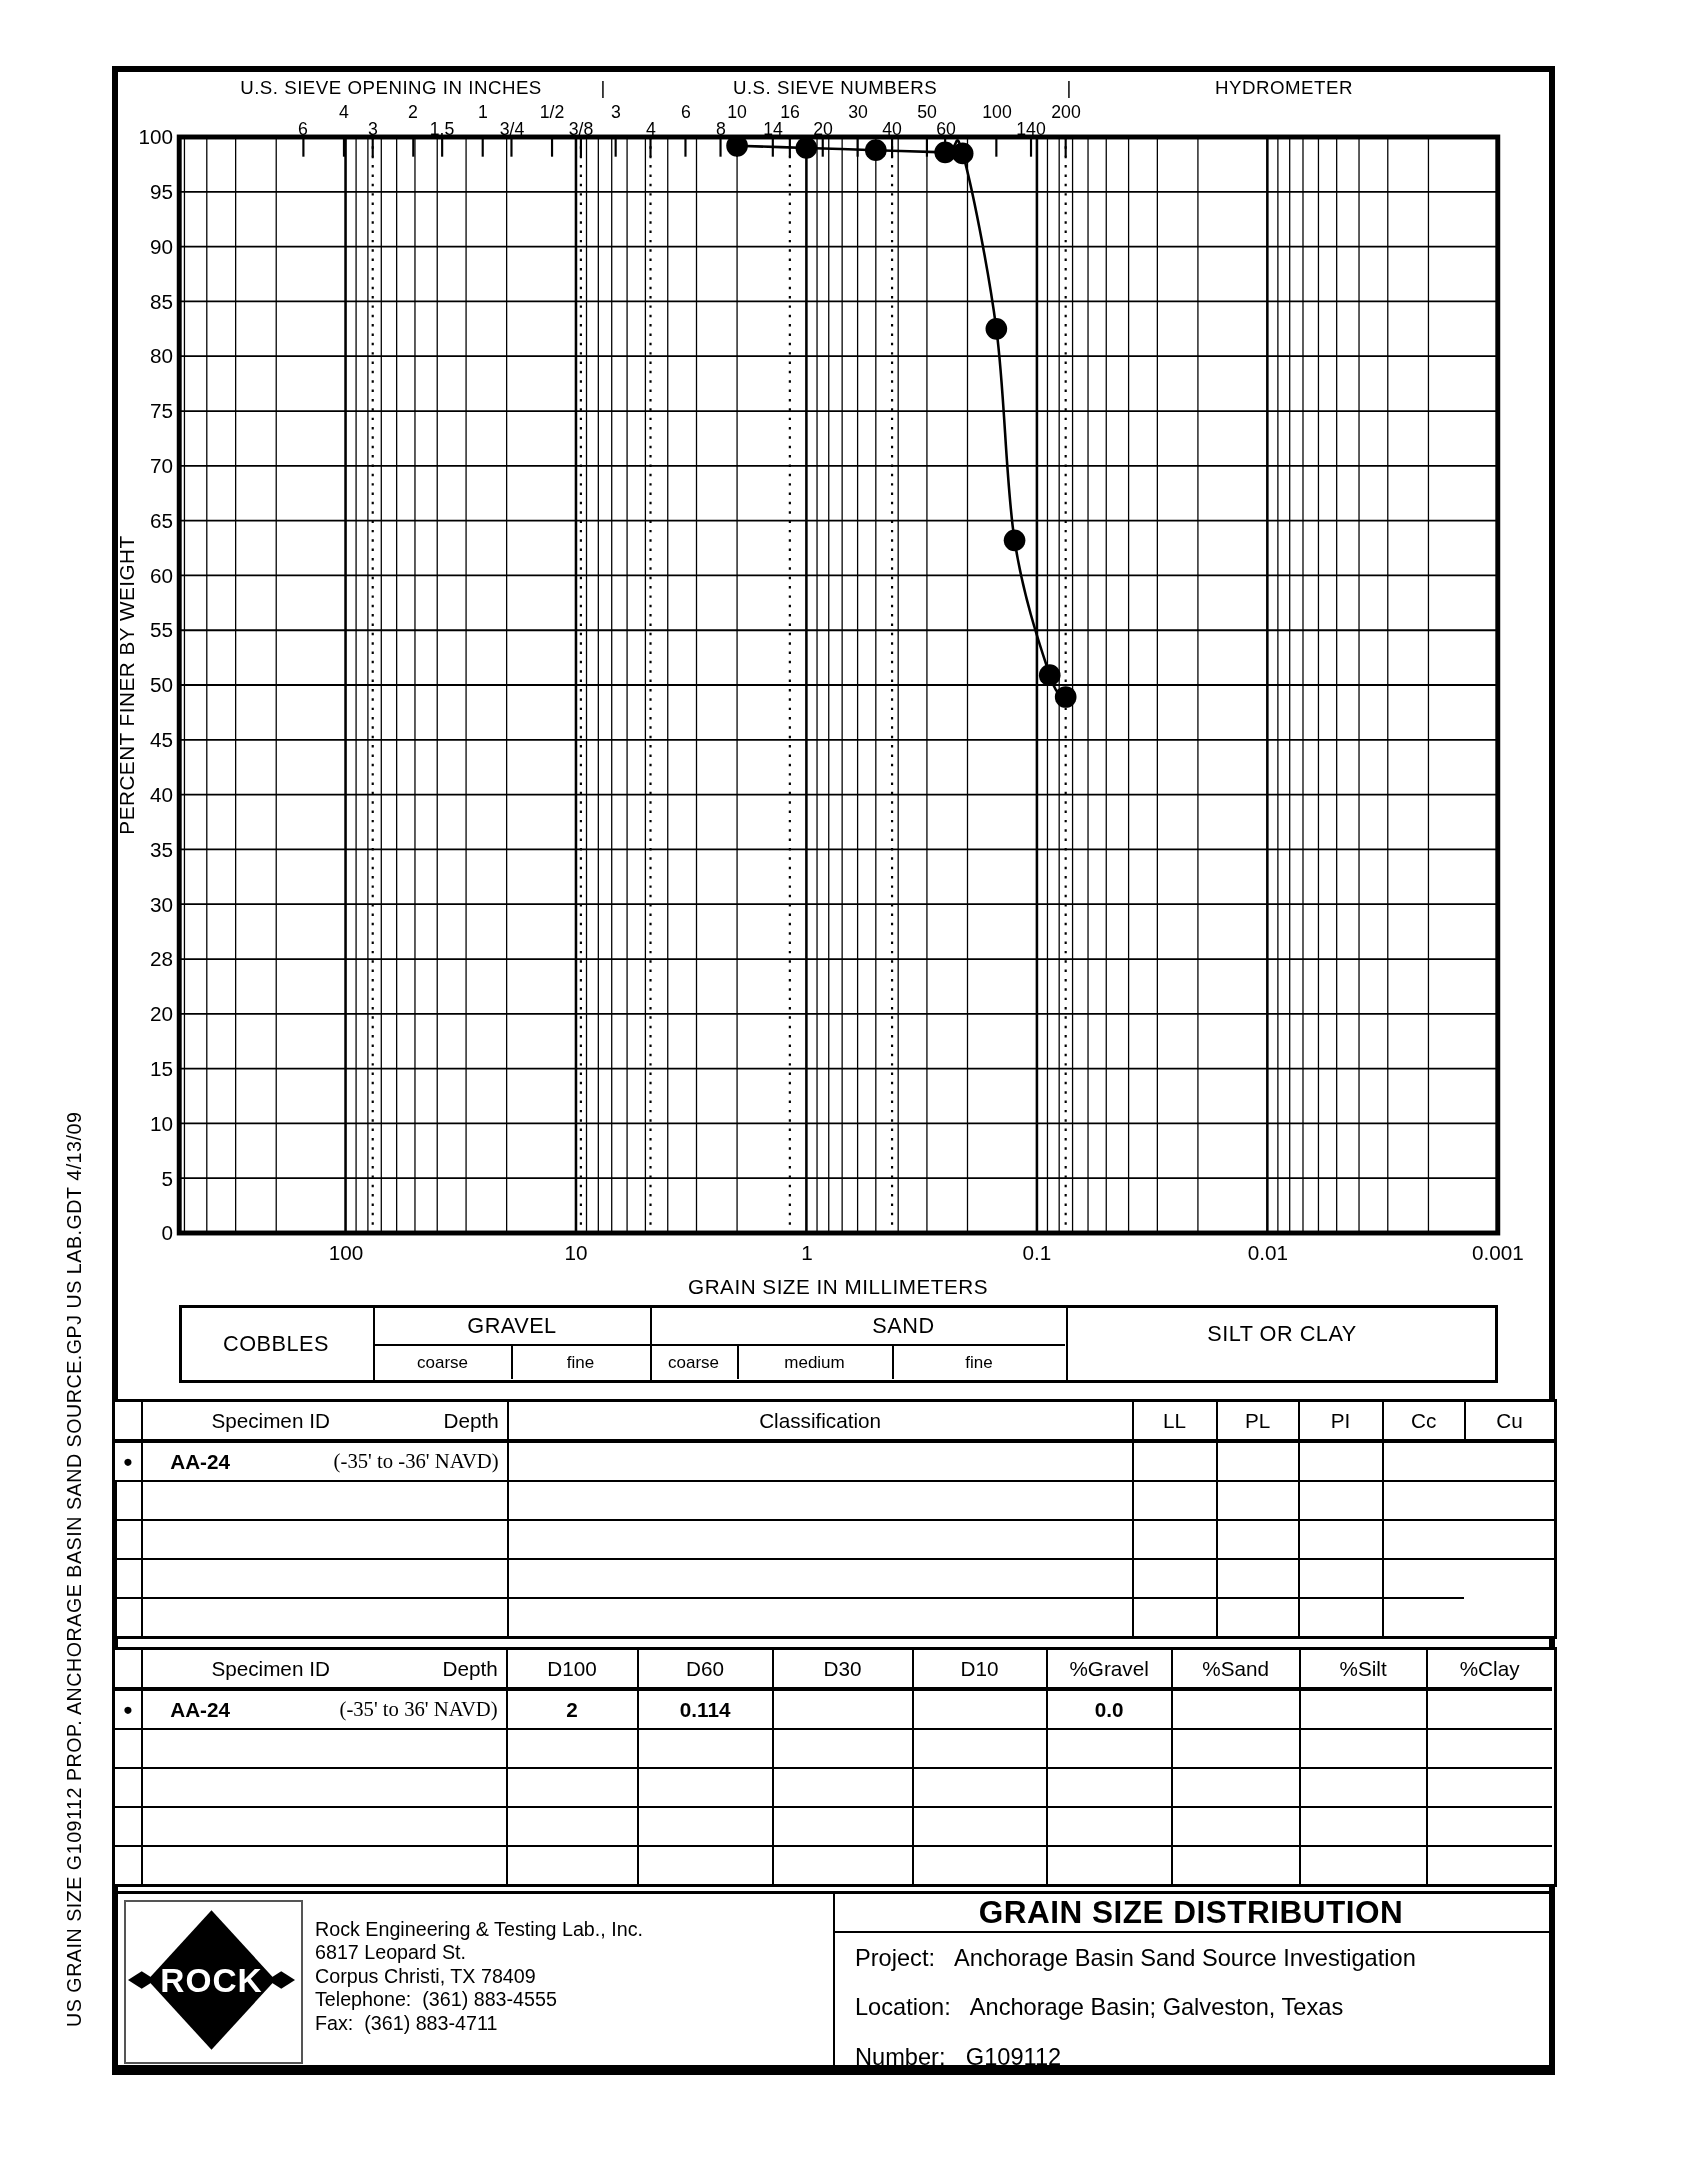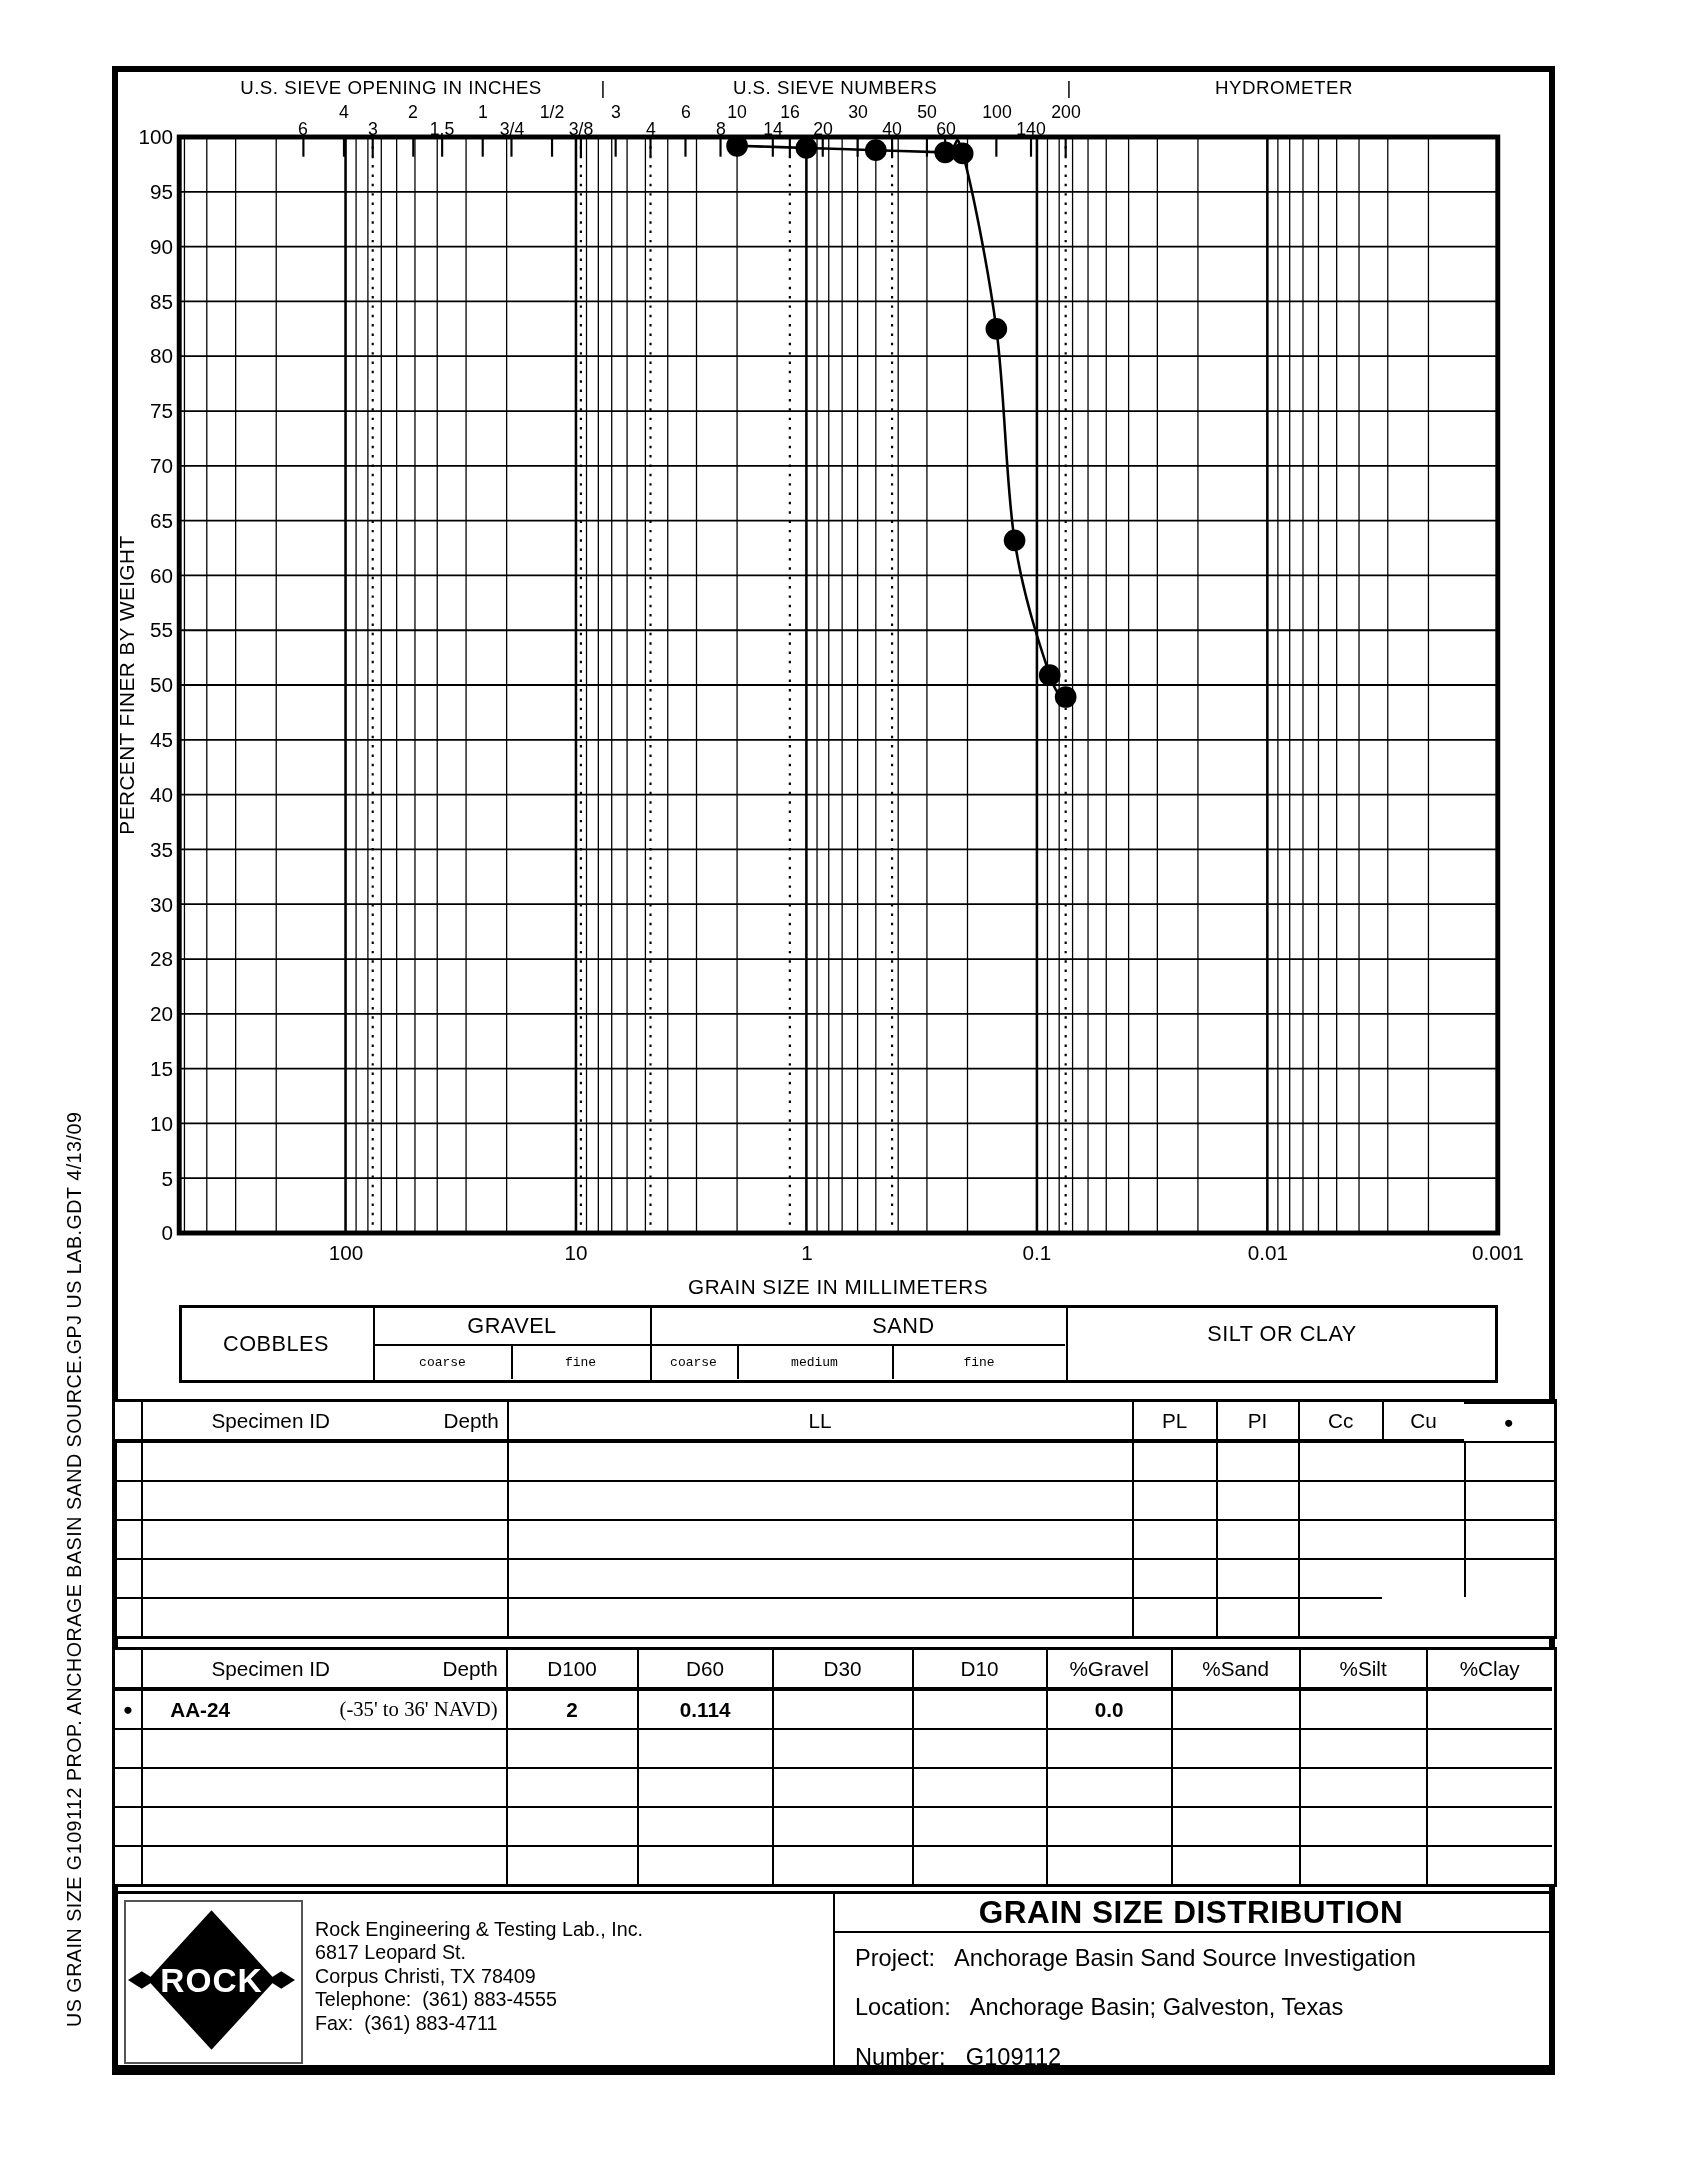--- a/index.html
+++ b/index.html
@@ -18,21 +18,21 @@
   
   .ytick{width:51px;text-align:right;font-size:20.7px;line-height:19.7px;}
   .xtick{width:89px;text-align:center;font-size:20.7px;transform:translateX(-50%);}
   .axis-title{font-size:20.7px;letter-spacing:0.5px;white-space:nowrap;}
   #y-axis-title{left:127px;top:685px;transform:translate(-50%,-50%) rotate(-90deg);}
   #x-axis-title{left:838px;top:1275px;transform:translateX(-50%);}
   
   #class-bar{left:179px;top:1305px;width:1319px;height:78px;border:3px solid #000;box-sizing:border-box;}
   .cb-cell{position:absolute;box-sizing:border-box;display:flex;align-items:center;justify-content:center;}
   .cb-main{font-size:21.7px;letter-spacing:0.5px;}
-  .cb-sub{font-size:13px;font-family:Liberation Mono, monospace;}
+  .cb-sub{font-size:17px;}
   .cb-vline{position:absolute;width:2px;background:#000;}
   .cb-hline{position:absolute;height:2px;background:#000;}
   
   .gtable{left:112px;border:3.9px solid #000;box-sizing:border-box;background:#fff;display:grid;}
   .t-cell{box-sizing:border-box;border-left:2px solid #000;border-top:2px solid #000;
           display:flex;align-items:center;justify-content:center;font-size:20.7px;overflow:hidden;}
   .t-first{border-left:none;}
   .t-head{border-top:none;border-bottom:2px solid #000;font-weight:normal;text-align:center;}
   .t-bold{font-weight:bold;}
   .t-spec{justify-content:space-between;padding:0 7.9px 0 13.8px;}
@@ -260,20 +260,21 @@
     <div class="cb-vline" style="left: 884px; top: 0px; height: 72px;"></div>
     <div class="cb-cell cb-main" style="left: 884px; width: 432px; top: 0px; height: 52px;">SILT OR CLAY</div>
   </div>
 
 <div class="abs gtable" id="table1" style="top: 1399px; width: 1445px; grid-template-columns: 25.6px 366px 625px 84px 82px 84px 82px 90px; grid-auto-rows: 39px;">
     <div class="t-cell t-first t-head"></div>
     <div class="t-cell t-head t-spec">
       <span class="spec-id">Specimen ID</span>
       <span class="spec-depth">Depth</span>
     </div>
+    <div class="t-cell t-head">Classification</div>
     <div class="t-cell t-head">LL</div>
     <div class="t-cell t-head">PL</div>
     <div class="t-cell t-head">PI</div>
     <div class="t-cell t-head">Cc</div>
     <div class="t-cell t-head">Cu</div>
     <div class="t-cell t-first">
       <span class="marker-dot">●</span>
     </div>
     <div class="t-cell t-spec">
       <span class="spec-id">AA-24</span>

